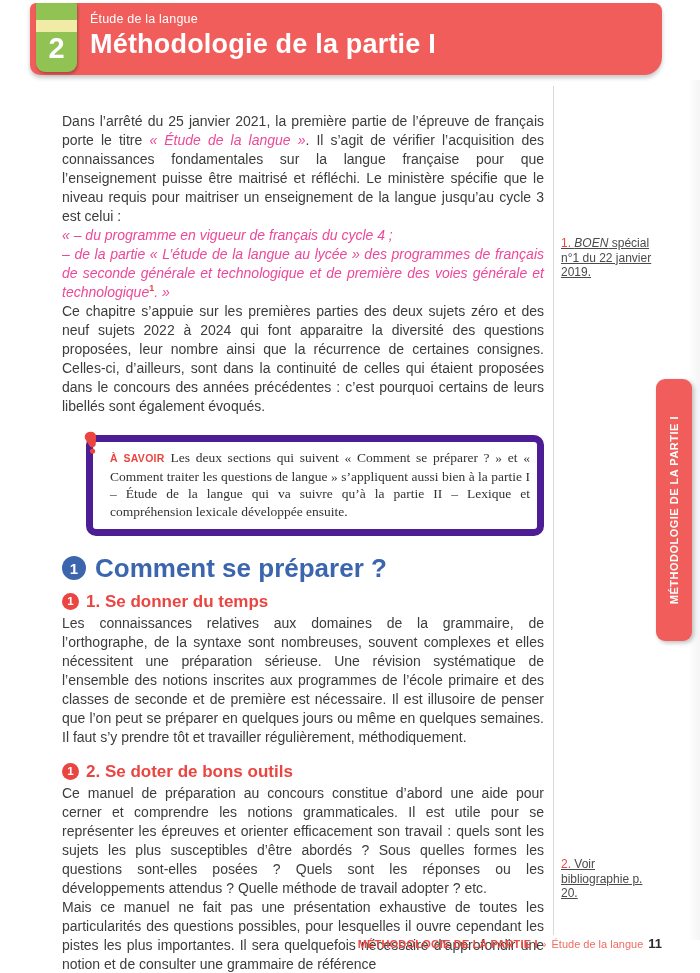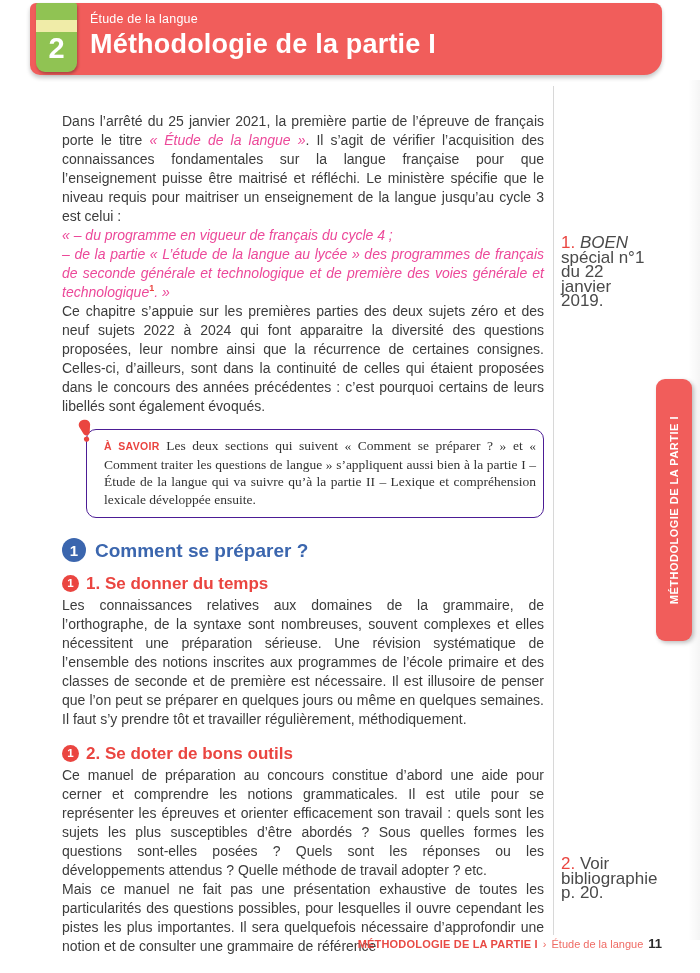--- a/index.html
+++ b/index.html
@@ -26,21 +26,21 @@
   }
   .banner-text{position:absolute;left:60px;top:9px;}
   .kicker{color:#ffffff;font-size:12.5px;letter-spacing:.2px;}
   .banner-title{color:#ffffff;font-size:27px;font-weight:bold;margin:3px 0 0;letter-spacing:.2px;}
   
   .divider-v{position:absolute;left:553px;top:86px;width:1px;height:849px;background:#d8d8d8;}
   .page-edge{position:absolute;right:0;top:80px;width:12px;height:860px;
     background:linear-gradient(to right,rgba(0,0,0,0),rgba(0,0,0,.04));}
   .margin-note{
     position:absolute;left:561px;width:93px;
-    font-size:17px;line-height:14.5px;color:#4a4a4a;
+    font-size:12px;line-height:14.5px;color:#4a4a4a;text-decoration:underline;
   }
   .note-1{top:236px;}
   .note-2{top:857px;}
   .side-tab{
     position:absolute;left:656px;top:379px;width:36px;height:262px;
     background:#f15d5b;border-radius:9px;
     box-shadow:2px 2px 4px rgba(0,0,0,.25);
     display:flex;align-items:center;justify-content:center;
   }
   .side-tab-text{
@@ -53,39 +53,39 @@
     color:#3c3c3c;font-size:14px;line-height:19px;
   }
   .para{margin:0;text-align:justify;}
   
   .seg-blue{color:#ec4899;font-style:italic;}
   .seg-supred{color:#ea4540;font-size:9px;vertical-align:super;font-weight:bold;line-height:0;}
   .seg-rednum{color:#ea4540;}
   .seg-italic{font-style:italic;}
   
   .asavoir{
-    position:relative;margin:13px 0 0 24px;
-    border:1px solid #4c1d95;border-radius:10px;
+    position:relative;margin:19px 0 0 24px;
+    border:7px solid #4c1d95;border-radius:10px;
     padding:7px 7px 9px 17px;
     font-family:"Liberation Serif","DejaVu Serif",serif;
     font-size:13.5px;line-height:17.5px;color:#333333;text-align:justify;
   }
   .asavoir-icon{position:absolute;left:-9px;top:-11px;transform:rotate(-14deg);}
   .asavoir-label{
     font-family:"Liberation Sans","DejaVu Sans",sans-serif;
     color:#ea4540;font-weight:bold;font-size:10.5px;letter-spacing:.3px;
   }
   
   .section-head{display:flex;align-items:center;gap:9px;margin:20px 0 10px;}
   .badge-blue{
     width:24px;height:24px;border-radius:50%;background:#3b66ae;
     color:#fff;font-size:15px;font-weight:bold;
     display:flex;align-items:center;justify-content:center;flex:0 0 auto;
   }
-  .section-title{color:#3b66ae;font-size:19px;font-weight:bold;}
+  .section-title{color:#3b66ae;font-size:26px;font-weight:bold;}
   .sub-head{display:flex;align-items:center;gap:7px;margin:12px 0 3px;}
   .sub-head.second{margin-top:15px;}
   .badge-red{
     width:17px;height:17px;border-radius:50%;background:#ea4540;
     color:#fff;font-size:11.5px;font-weight:bold;
     display:flex;align-items:center;justify-content:center;flex:0 0 auto;
   }
   .sub-title{color:#ea4540;font-size:17px;font-weight:bold;}
   
   .footer{

